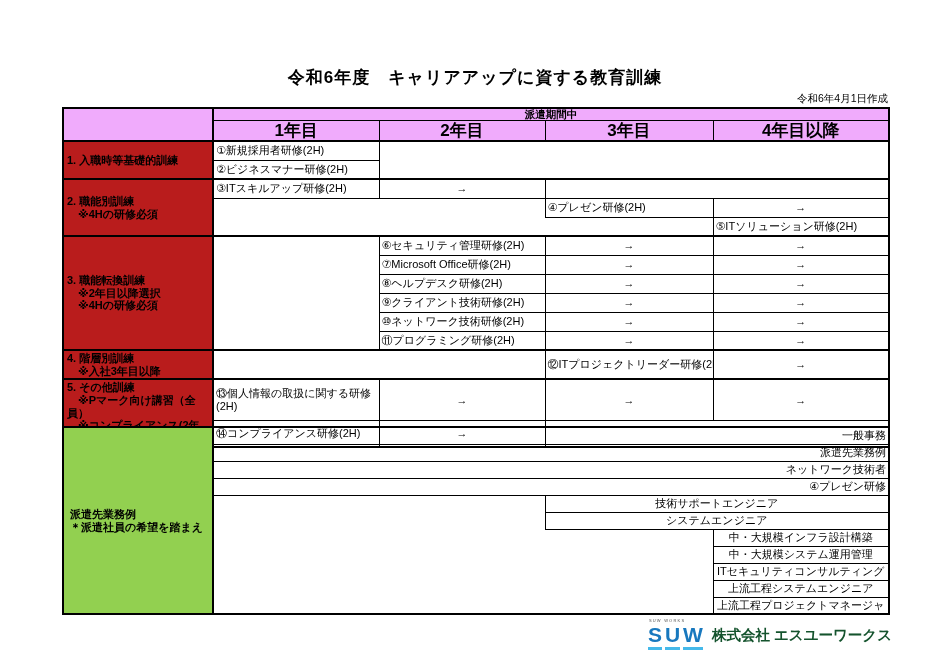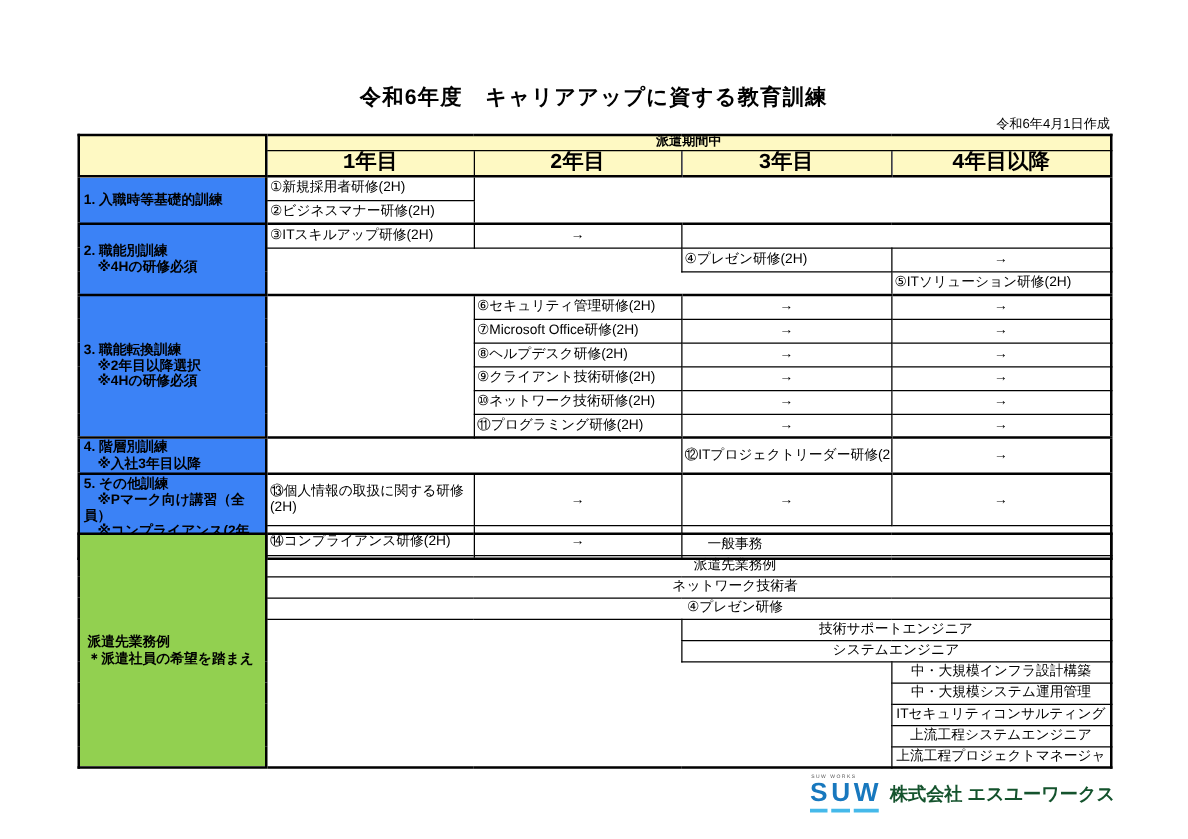--- a/index.html
+++ b/index.html
@@ -10,47 +10,47 @@
   .date{position:absolute;top:78px;right:62px;font-size:10.5px;}
 
   table{border-collapse:collapse;table-layout:fixed;position:absolute;left:62px;
         border:2px solid #000;}
   .t1{top:93px;width:826px;}
   .t2{top:412px;width:826px;}
   td{border:1px solid #000;padding:0 2px;font-size:11px;line-height:1.15;
      overflow:hidden;vertical-align:middle;}
 
   
-  .hd{background:#fef9c3;font-weight:bold;text-align:center;font-family:Liberation Mono, monospace;}
+  .hd{background:#f0abfc;font-weight:bold;text-align:center;}
   .hr1{height:11px;} .hr1 td{font-size:10.5px;line-height:1;}
   .hr2{height:13px;} .hr2 td{border-bottom:2px solid #000;font-size:17px;}
   .corner{border-right:2px solid #000;border-bottom:2px solid #000;}
 
   
-  .cat{background:#3b82f6;font-weight:bold;border-right:2px solid #000;
+  .cat{background:#b91c1c;font-weight:bold;border-right:2px solid #000;
        padding:1px 3px;white-space:pre-line;font-size:11px;}
   .green{background:#92D050;font-weight:bold;border-right:2px solid #000;
          padding-left:6px;white-space:pre-line;font-size:11px;}
 
   
   .course{text-align:left;padding:1px 2px;white-space:nowrap;}
   .course.wrap{white-space:normal;line-height:1.2;}
   .arrow{text-align:center;}
   .no-r{border-right:none;}
   .no-l{border-left:none;}
 
   
   .sec td{border-top:2px solid #000;}
 
   
   .r19{height:19px;} .r26{height:26px;} .r31{height:31px;padding-left:44px;} .r20{height:20px;}
   .t2 tr{height:17px;}
 
   
-  .job-full{text-align:center;padding-left:76px;white-space:nowrap;}
+  .job-full{text-align:right;padding-left:76px;white-space:nowrap;}
   .job-late{text-align:center;white-space:nowrap;}
   .job-senior{text-align:center;white-space:nowrap;}
 
   
   .logo{position:absolute;top:605px;right:58px;display:flex;align-items:flex-start;}
   .suw-block{display:flex;flex-direction:column;align-items:flex-start;}
   .tagline{font-size:4px;color:#555;letter-spacing:1.2px;line-height:1;margin:0 0 1px 1px;}
   .letters{display:flex;gap:3px;}
   .letters span{font-size:21px;font-weight:800;color:#1878BE;line-height:1;
                 border-bottom:3px solid #45B9EA;padding-bottom:2px;}

